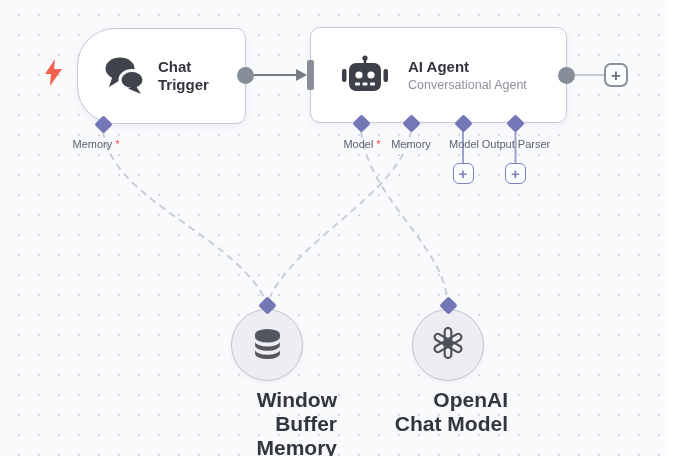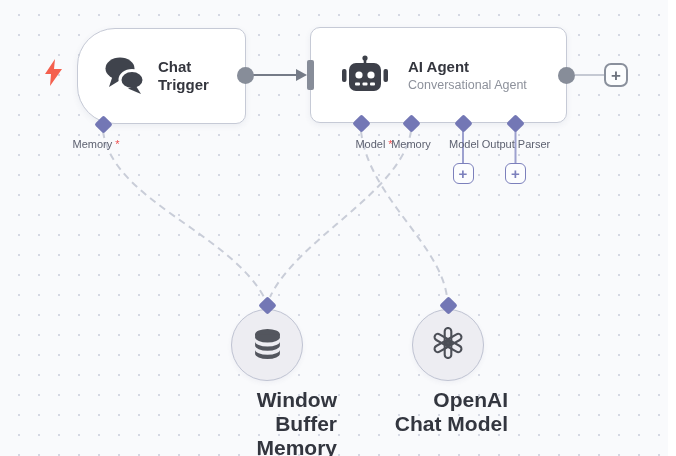--- a/index.html
+++ b/index.html
@@ -117,21 +117,21 @@
 
   <div class="diamond" style="left:96.5px;top:117.5px;"></div>
   <div class="diamond" style="left:354.5px;top:117px;"></div>
   <div class="diamond" style="left:404.5px;top:117px;"></div>
   <div class="diamond" style="left:456.5px;top:117px;"></div>
   <div class="diamond" style="left:509px;top:117px;"></div>
 
   <div class="port-label" style="left:96px;">
     <span>Memory</span><span class="req">*</span>
   </div>
-  <div class="port-label" style="left:374px;">
+  <div class="port-label" style="left:362px;">
     <span>Model</span><span class="req">*</span>
   </div>
   <div class="port-label" style="left:411px;">
     <span>Memory</span>
   </div>
   <div class="port-label" style="left:464px;">
     <span>Model</span>
   </div>
   <div class="port-label" style="left:516px;text-align:right;">
     <span>Output Parser</span>

